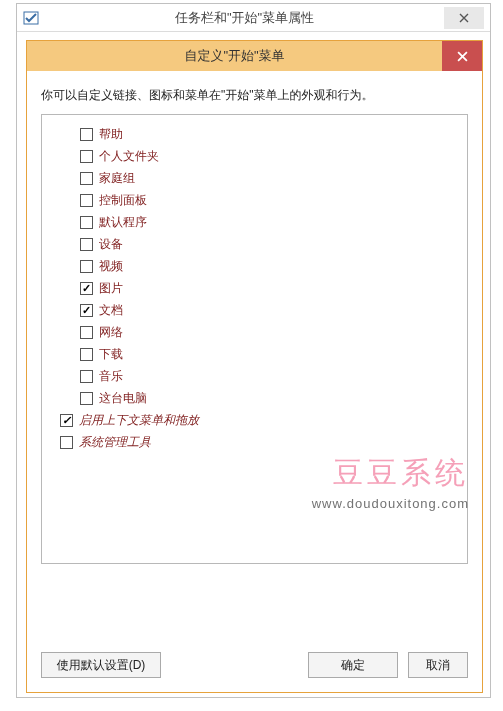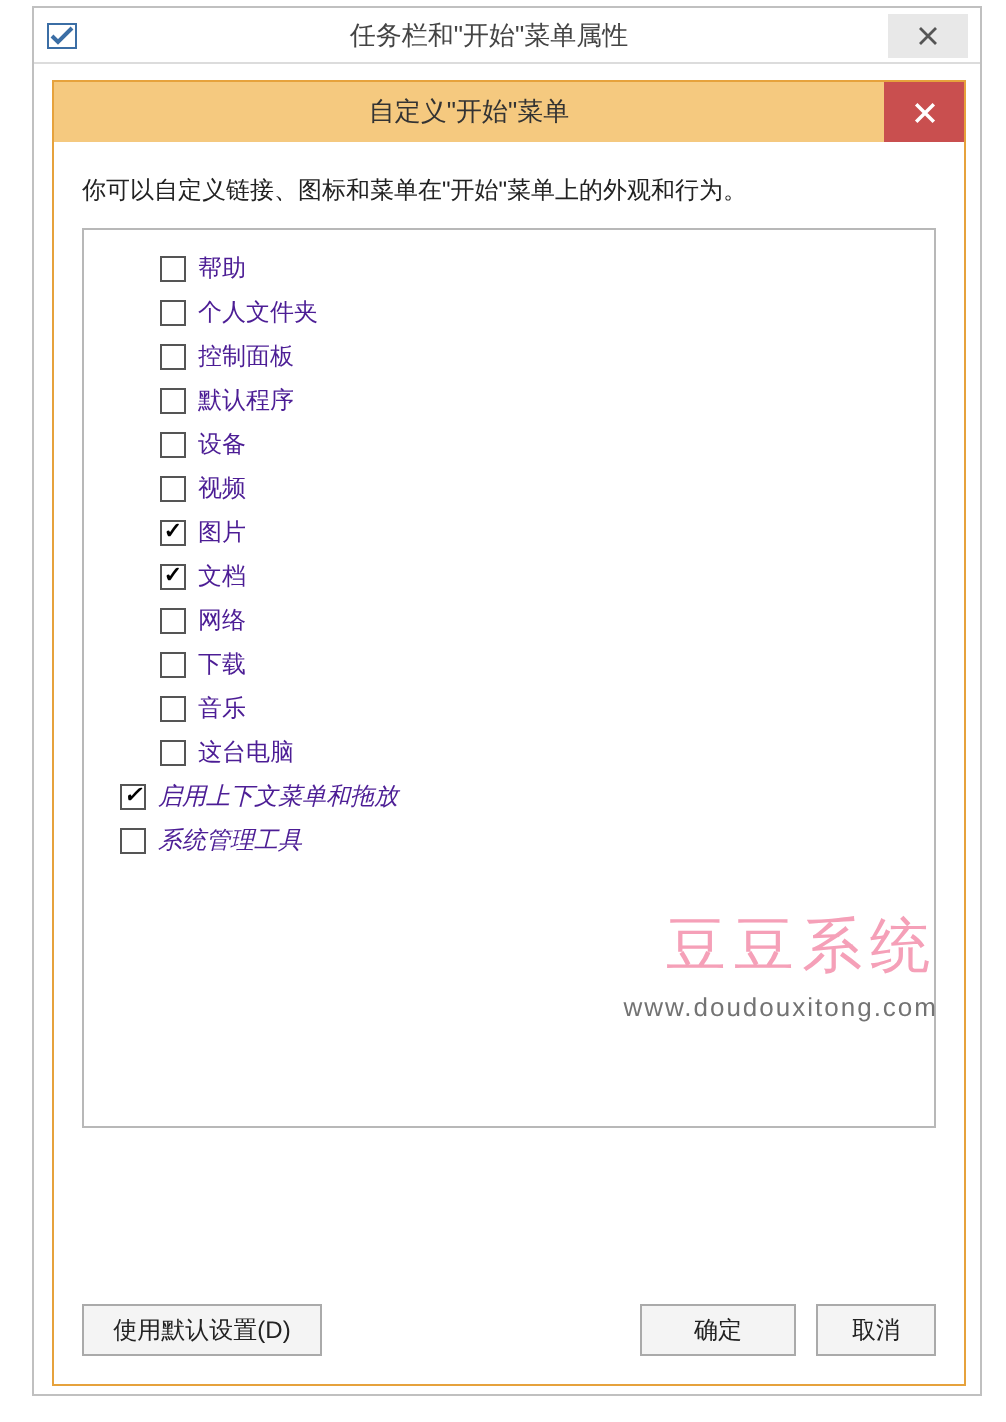--- a/index.html
+++ b/index.html
@@ -110,21 +110,21 @@
     flex-shrink: 0;
   }
   .cb.checked::after {
     content: "✓";
     font-size: 11px;
     line-height: 1;
     color: #000;
     font-weight: bold;
   }
   .item-label {
-    color: #4c1d95;
+    color: #7f1d1d;
     font-size: 12px;
   }
   .button-row {
     position: absolute;
     bottom: 14px;
     left: 14px;
     right: 14px;
     display: flex;
     align-items: center;
   }
@@ -134,21 +134,21 @@
     height: 26px;
     display: inline-flex;
     align-items: center;
     justify-content: center;
     font-size: 12px;
     color: #222;
     padding: 0 14px;
   }
   .btn-defaults { width: 120px; }
   .spacer { flex: 1; }
-  .btn-ok { width: 78px; margin-right: 10px; }
+  .btn-ok { width: 90px; margin-right: 10px; }
   .btn-cancel { width: 60px; }
   .watermark {
     position: absolute;
     right: 34px;
     bottom: 200px;
     text-align: right;
     pointer-events: none;
   }
   .wm-main {
     font-family: "KaiTi", "STKaiti", serif;
@@ -199,20 +199,24 @@
         <div class="tree-item indent-1">
           <span class="cb"></span>
           <span class="item-label">帮助</span>
         </div>
         <div class="tree-item indent-1">
           <span class="cb"></span>
           <span class="item-label">个人文件夹</span>
         </div>
         <div class="tree-item indent-1">
           <span class="cb"></span>
+          <span class="item-label">家庭组</span>
+        </div>
+        <div class="tree-item indent-1">
+          <span class="cb"></span>
           <span class="item-label">控制面板</span>
         </div>
         <div class="tree-item indent-1">
           <span class="cb"></span>
           <span class="item-label">默认程序</span>
         </div>
         <div class="tree-item indent-1">
           <span class="cb"></span>
           <span class="item-label">设备</span>
         </div>

